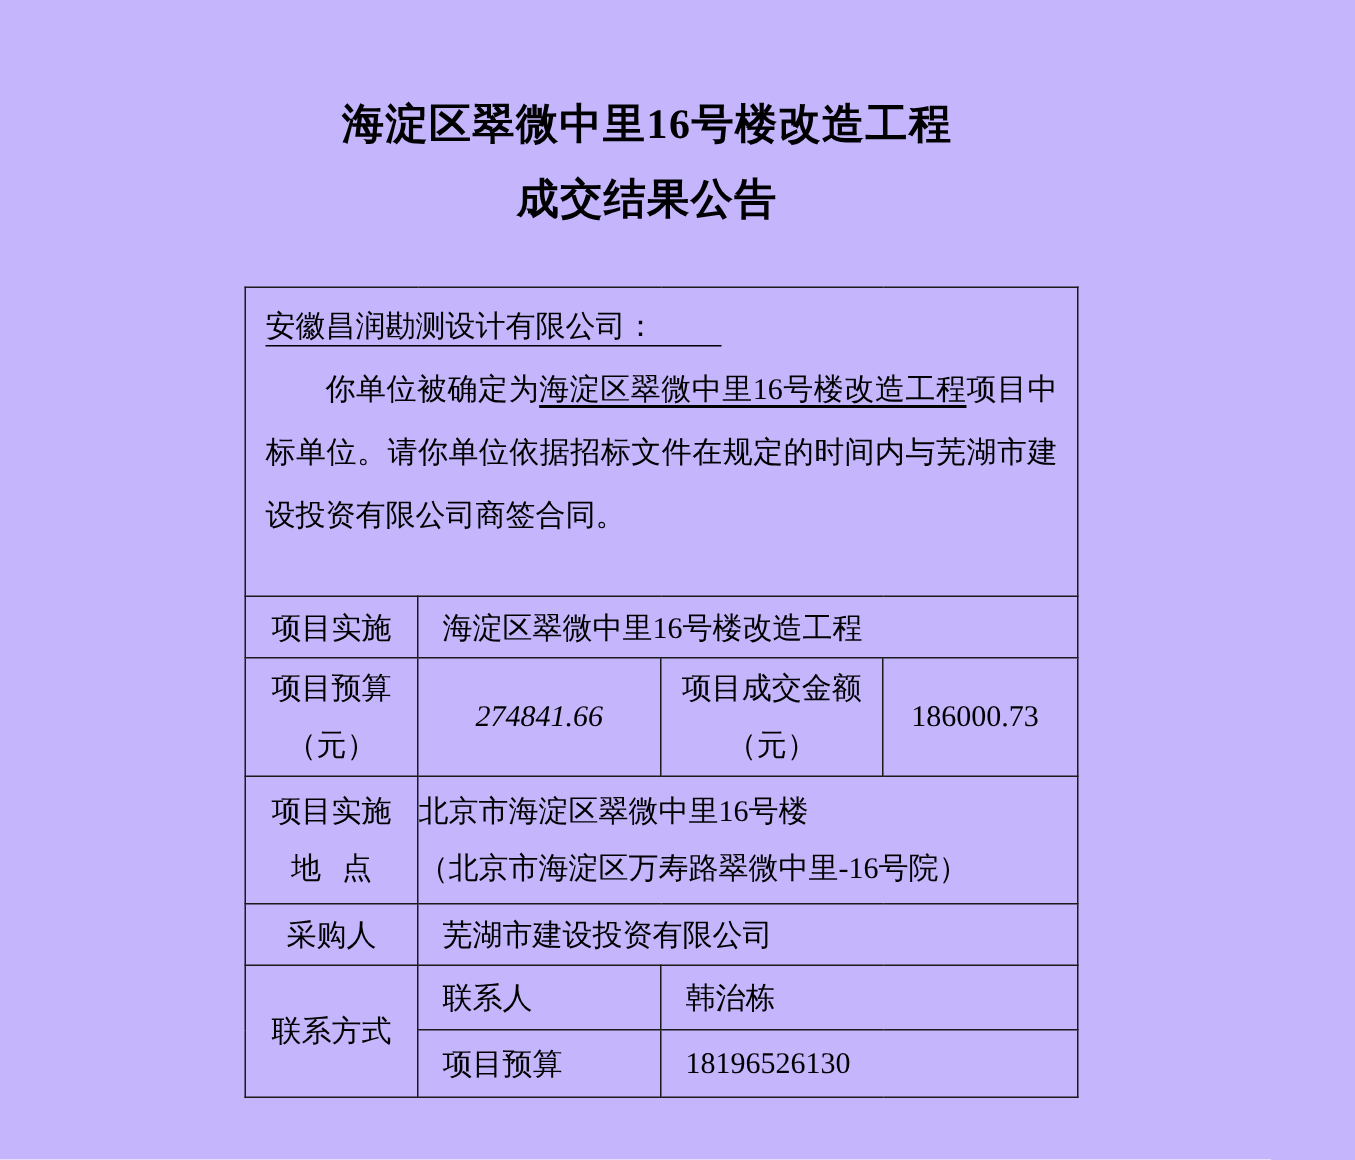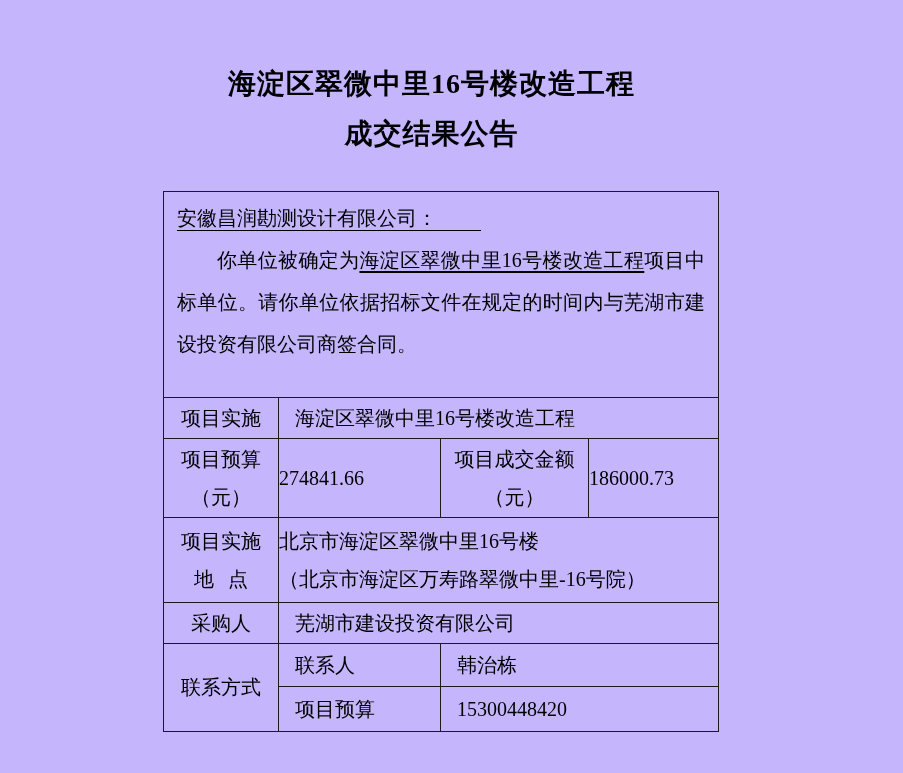--- a/index.html
+++ b/index.html
@@ -77,22 +77,22 @@
   tr.r42 td { height: 42px; }
   tr.r44 td { height: 44px; }
   td.lab { text-align: center; }
   td.lab2 div { line-height: 38px; text-align: center; }
   td.center2 { }
   td.center2 div { line-height: 38px; }
   td.val {
     text-align: left;
     padding-left: 16px;
   }
-  td.num-center { text-align: left; }
-  td.num-right  { text-align: left; padding-right: 7px; }
+  td.num-center { text-align: center; font-style: italic; }
+  td.num-right  { text-align: center; padding-right: 7px; }
   .spread {                 
     letter-spacing: 0.7em;
     padding-left: 0.7em;    
   }
 </style>
 </head>
 <body>
 
 <div class="page">
 
@@ -156,18 +156,18 @@
     </tr>
 
     <tr class="r42">
       <td class="lab" rowspan="2">联系方式</td>
       <td class="val">联系人</td>
       <td colspan="2" class="val">韩治栋</td>
     </tr>
 
     <tr class="r44">
       <td class="val">项目预算</td>
-      <td colspan="2" class="val">15300448420</td>
+      <td colspan="2" class="val">18196526130</td>
     </tr>
   </tbody>
     </table>
 
 </div>
 
 </body></html>

